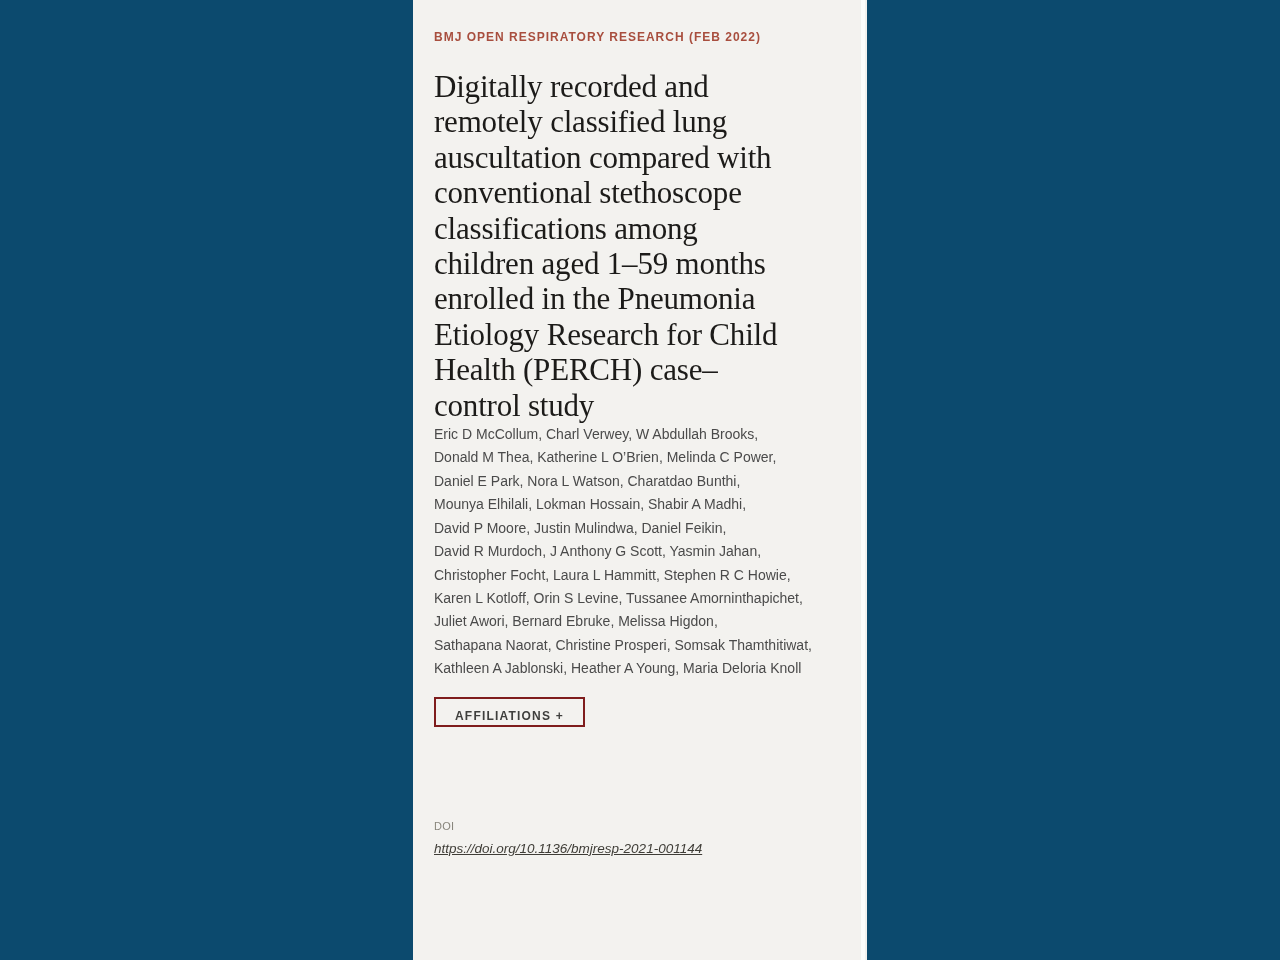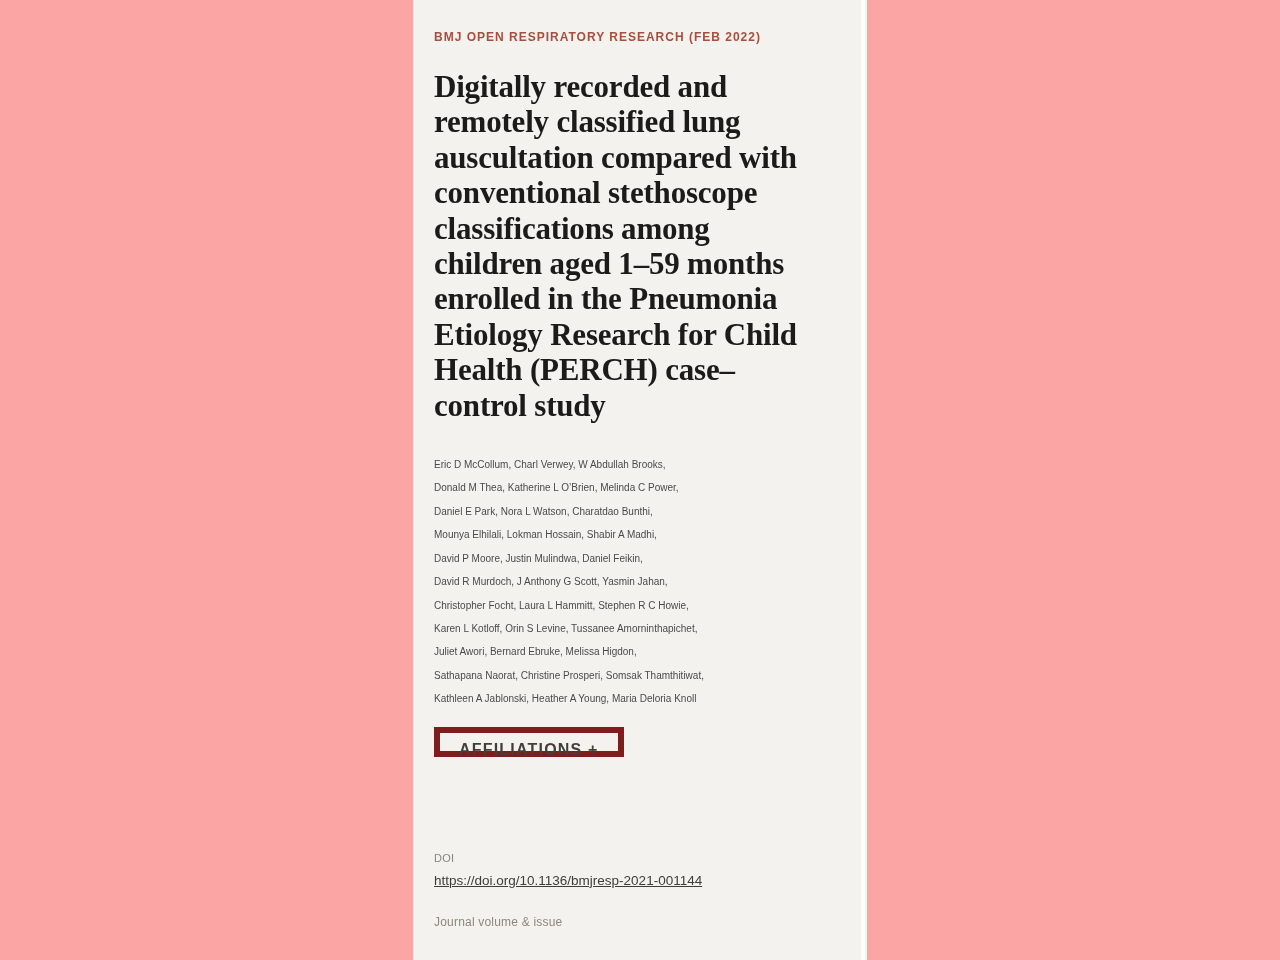--- a/index.html
+++ b/index.html
@@ -8,21 +8,21 @@
     background: #000000;
     width: 1280px;
     height: 960px;
     overflow: hidden;
     font-family: "Liberation Sans", "DejaVu Sans", sans-serif;
   }
   .stage {
     position: relative;
     width: 1280px;
     height: 960px;
-    background: #fca5a5;
+    background: #0c4a6e;
   }
   .card {
     position: absolute;
     left: 413px;
     top: 0;
     width: 454px;
     height: 960px;
     background: #f3f2ef;
     box-sizing: border-box;
     padding: 30px 24px 0 21px;
@@ -39,44 +39,43 @@
     font-size: 12px;
     font-weight: bold;
     letter-spacing: 1px;
     color: #a84e3e;
     text-transform: uppercase;
     line-height: 15px;
   }
   .article-title {
     margin-top: 24px;
     font-family: "Liberation Serif", "DejaVu Serif", serif;
-    font-weight: bold;
+    font-weight: normal;
     font-size: 31px;
     line-height: 35.4px;
     letter-spacing: -0.2px;
     color: #1c1b19;
     white-space: pre-line;
   }
   .author-list {
-    margin-top: 30px;
-    font-size: 10px;
+    font-size: 14px;
     line-height: 23.4px;
     color: #4a4a4a;
     white-space: pre-line;
   }
   .affiliations-button {
     margin-top: 16px;
     display: inline-block;
     box-sizing: border-box;
     height: 30px;
     padding: 8px 19px 0 19px;
-    border: 6px solid #7f1d1d;
+    border: 2px solid #7f1d1d;
     background: transparent;
     font-family: "Liberation Sans", "DejaVu Sans", sans-serif;
-    font-size: 16px;
+    font-size: 12px;
     font-weight: bold;
     letter-spacing: 1.2px;
     color: #3f3f3d;
     text-transform: uppercase;
     cursor: pointer;
   }
   .doi-label {
     margin-top: 92px;
     font-size: 11px;
     letter-spacing: 0.3px;
@@ -84,20 +83,21 @@
     line-height: 14px;
   }
   .doi-link {
     display: inline-block;
     margin-top: 7px;
     font-size: 13.5px;
     color: #3f3d37;
     text-decoration: underline;
     line-height: 17px;
     cursor: pointer;
+    font-style: italic;
   }
   .volume-label {
     margin-top: 26px;
     font-size: 12px;
     letter-spacing: 0.2px;
     color: #8b887a;
     line-height: 15px;
   }
   .volume-value {
     margin-top: 6px;
@@ -138,18 +138,17 @@
 Kathleen A Jablonski, Heather A Young, Maria Deloria Knoll</div>
 
     <div>
       <button class="affiliations-button">AFFILIATIONS +</button>
     </div>
 
     <div class="doi-label">DOI</div>
 
     <a class="doi-link" href="#">https://doi.org/10.1136/bmjresp-2021-001144</a>
 
-    <div class="volume-label">Journal volume &amp; issue</div>
 
 
     <div class="card-right-edge"></div>
   </div>
 </div>
 
 </body></html>

